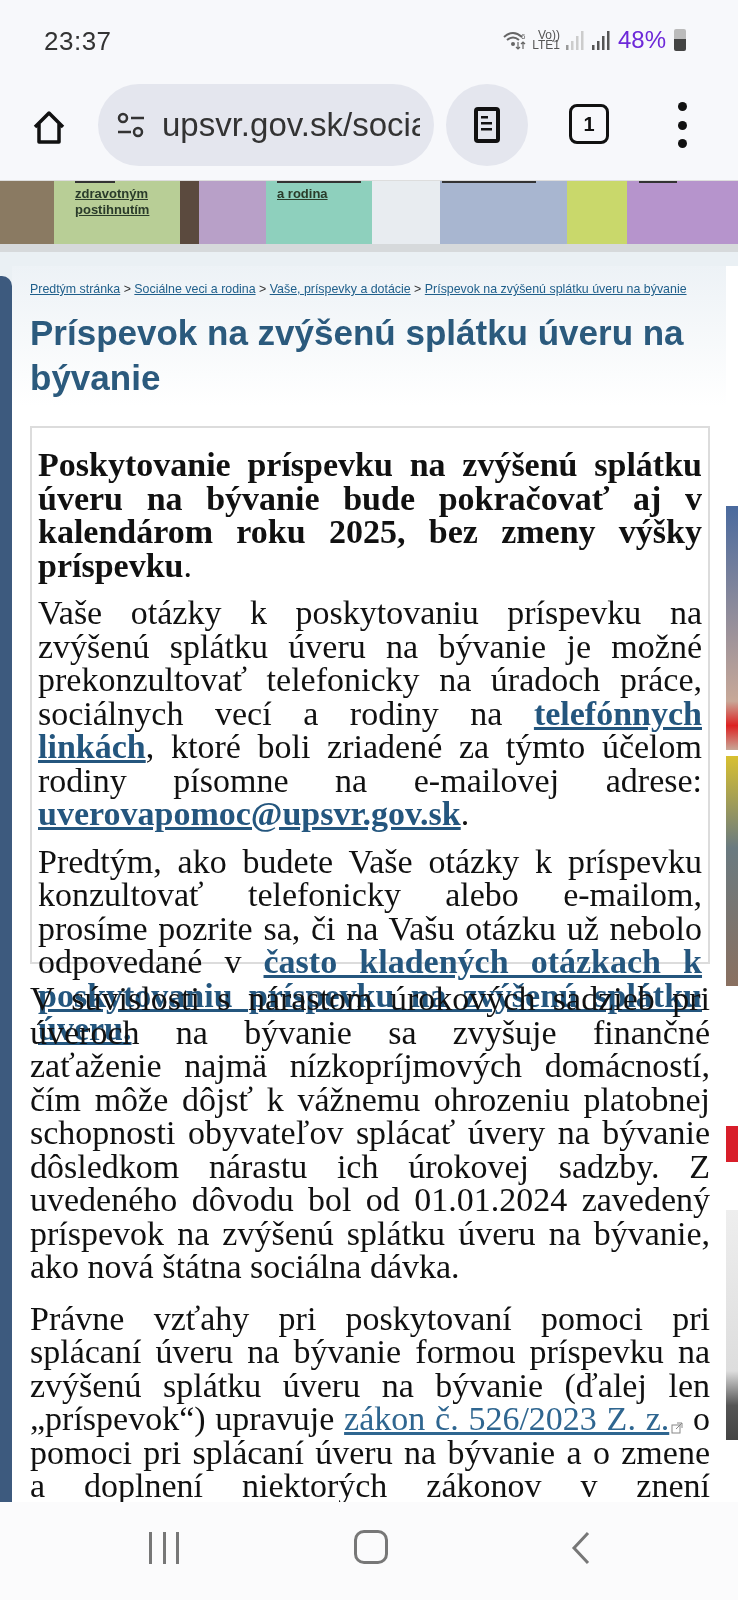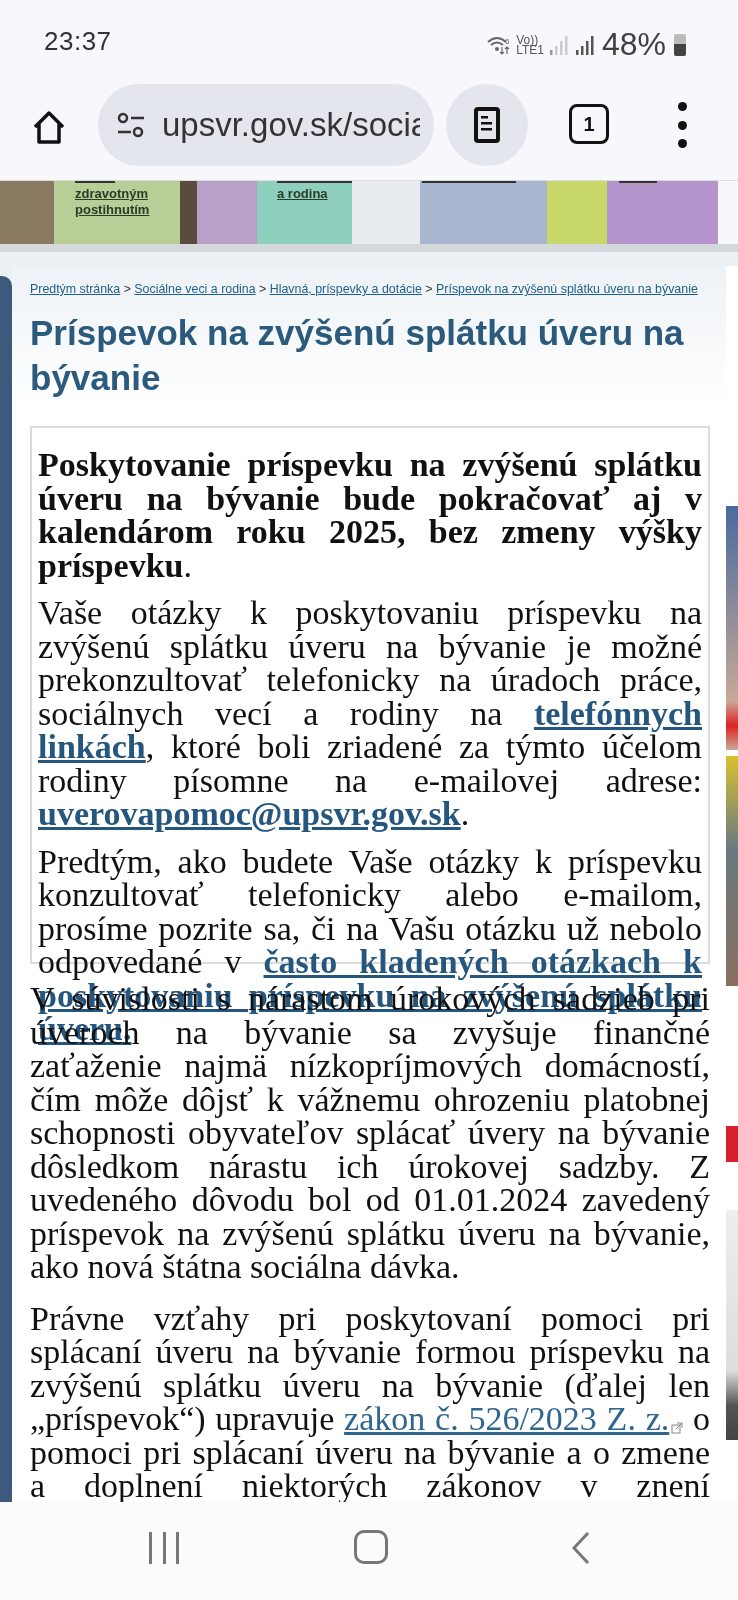--- a/index.html
+++ b/index.html
@@ -1,45 +1,45 @@
 <!DOCTYPE html>
 <html><head>
 <meta charset="utf-8">
 <style>
   * { box-sizing: border-box; margin: 0; padding: 0; }
   html, body { width: 738px; height: 1600px; overflow: hidden; background: #f7f8fb; }
   body { position: relative; font-family: "Liberation Sans", sans-serif; color: #111; }
 
   
-  .status-bar { position: absolute; left: 0; top: 0; width: 738px; height: 84px; background: #f7f8fb; }
+  .status-bar { position: absolute; left: 0; top: 0; width: 738px; height: 84px; background: #f7f8fb; text-align: right; }
   .status-time { position: absolute; left: 44px; top: 26px; font-size: 26px; color: #333; letter-spacing: 0.5px; }
   .status-right { position: absolute; right: 52px; top: 26px; display: flex; align-items: center; gap: 6px; color: #444; }
   .status-icons { font-size: 11px; line-height: 11px; color: #555; display: flex; align-items: center; gap: 4px; }
   .wifi-icon { width: 26px; height: 20px; }
   .lte-icon { display: flex; flex-direction: column; font-size: 12px; line-height: 10px; font-weight: normal; }
   .signal-icon { width: 22px; height: 22px; }
-  .battery-text { font-size: 32px; color: #404040; }
+  .battery-text { font-size: 24px; color: #6d28d9; }
   .battery-icon { width: 12px; height: 22px; border-radius: 2px; background: linear-gradient(to bottom, #bbb 0 45%, #444 45% 100%); margin-left: 2px; }
 
   
   .toolbar { position: absolute; left: 0; top: 84px; width: 738px; height: 96px; background: #f7f8fb; }
   .home-btn { position: absolute; left: 26px; top: 20px; width: 46px; height: 46px; display: flex; align-items: center; justify-content: center; }
   .url-bar { position: absolute; left: 98px; top: 0; width: 336px; height: 82px; border-radius: 41px; background: #e4e6ee; display: flex; align-items: center; overflow: hidden; }
   .tune-icon { margin-left: 16px; width: 34px; height: 30px; flex-shrink: 0; }
   .url-text { margin-left: 14px; font-size: 33px; color: #333; white-space: nowrap; overflow: hidden; width: 258px; }
   .reader-btn { position: absolute; left: 446px; top: 0; width: 82px; height: 82px; border-radius: 41px; background: #e4e6ee; display: flex; align-items: center; justify-content: center; }
   .tabs-btn { position: absolute; left: 569px; top: 20px; width: 40px; height: 40px; border: 3.5px solid #111; border-radius: 8px; display: flex; align-items: center; justify-content: center; font-size: 20px; font-weight: bold; color: #111; }
   .menu-btn { position: absolute; left: 672px; top: 18px; width: 20px; height: 46px; display: flex; flex-direction: column; justify-content: space-between; align-items: center; }
   .menu-btn span { width: 9px; height: 9px; border-radius: 50%; background: #111; display: block; }
 
   
   .banner { position: absolute; left: 0; top: 180px; width: 738px; height: 64px; display: flex; border-top: 1px solid #ddd; }
   .banner-tile { position: relative; height: 64px; overflow: hidden; }
   .tile-1 { width: 180px; background: linear-gradient(to right, #8a7a62 0 30%, #b8ce96 30% 100%); }
-  .tile-2 { width: 172px; background: linear-gradient(to right, #5b4a3e 0 10%, #b8a0c8 10% 45%, #8ed0bd 45% 100%); padding-left: 40px; }
+  .tile-2 { width: 192px; background: linear-gradient(to right, #5b4a3e 0 10%, #b8a0c8 10% 45%, #8ed0bd 45% 100%); padding-left: 40px; }
   .tile-3 { width: 195px; background: linear-gradient(to right, #e8ecf0 0 35%, #a8b6d0 35% 100%); }
   .tile-4 { width: 171px; background: linear-gradient(to right, #c9d86b 0 35%, #b694cc 35% 100%); }
   .tile-label { position: absolute; font-size: 13px; font-weight: bold; color: #2a3b2a; text-decoration: underline; line-height: 16px; }
   .tile-1 .tile-label { left: 75px; top: 5px; }
   .tile-2 .tile-label { left: 97px; top: 5px; }
   .tile-bar { position: absolute; top: 0; height: 2px; background: #333; }
   .banner-shadow { position: absolute; left: 0; top: 244px; width: 738px; height: 8px; background: #d6d9db; }
 
   
   .page-bg { position: absolute; left: 0; top: 252px; width: 738px; height: 1250px; background: #eaf0f4; }
@@ -154,21 +154,21 @@
     <div class="tile-bar" style="left:72px;width:38px;"></div>
   </div>
 </div>
 <div class="banner-shadow"></div>
 
 <div class="page-bg"></div>
 <div class="left-strip"></div>
 
 <div class="content">
   <nav class="breadcrumb">
-    <a>Predtým stránka</a><span> &gt; </span><a>Sociálne veci a rodina</a><span> &gt; </span><a>Hlavná, príspevky a dotácie</a><span> &gt; </span><a>Príspevok na zvýšenú splátku úveru na bývanie</a>
+    <a>Predtým stránka</a><span> &gt; </span><a>Sociálne veci a rodina</a><span> &gt; </span><a>Vaše, príspevky a dotácie</a><span> &gt; </span><a>Príspevok na zvýšenú splátku úveru na bývanie</a>
   </nav>
 
   <h1 class="page-title">Príspevok na zvýšenú splátku úveru na bývanie</h1>
 
   <div class="notice">
     <p class="para"><b>Poskytovanie príspevku na zvýšenú splátku úveru na bývanie bude pokračovať aj v kalendárom roku 2025, bez zmeny výšky príspevku</b><span>.</span></p>
     <p class="para"><span>Vaše otázky k poskytovaniu príspevku na zvýšenú splátku úveru na bývanie je možné prekonzultovať telefonicky na úradoch práce, sociálnych vecí a rodiny na </span><a>telefónnych linkách</a><span>, ktoré boli zriadené za týmto účelom rodiny písomne na e-mailovej adrese: </span><a>uverovapomoc@upsvr.gov.sk</a><span>.</span></p>
     <p class="para"><span>Predtým, ako budete Vaše otázky k príspevku konzultovať telefonicky alebo e-mailom, prosíme pozrite sa, či na Vašu otázku už nebolo odpovedané v </span><a>často kladených otázkach k poskytovaniu príspevku na zvýšenú splátku úveru.</a></p>
   </div>
 

